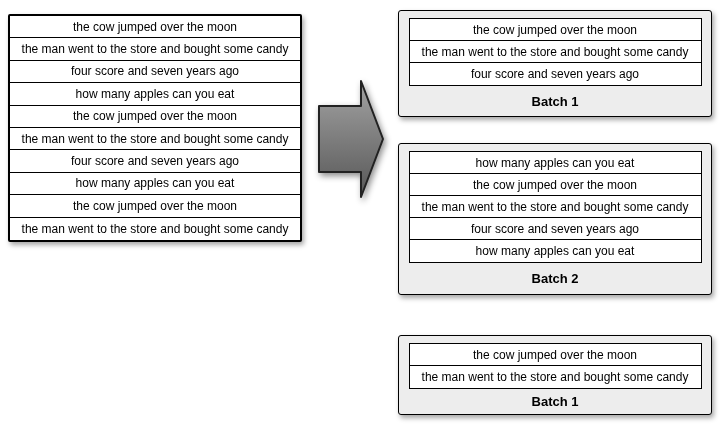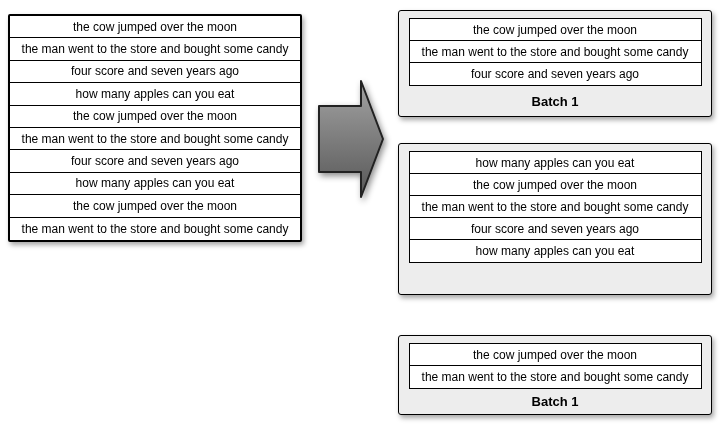--- a/index.html
+++ b/index.html
@@ -140,20 +140,21 @@
   </div>
 
   <div class="batch batch-2">
     <div class="batch-table">
       <div class="row">how many apples can you eat</div>
       <div class="row">the cow jumped over the moon</div>
       <div class="row">the man went to the store and bought some candy</div>
       <div class="row">four score and seven years ago</div>
       <div class="row">how many apples can you eat</div>
     </div>
+    <div class="batch-label">Batch 2</div>
   </div>
 
   <div class="batch batch-3">
     <div class="batch-table">
       <div class="row">the cow jumped over the moon</div>
       <div class="row">the man went to the store and bought some candy</div>
     </div>
     <div class="batch-label">Batch 1</div>
   </div>
 

